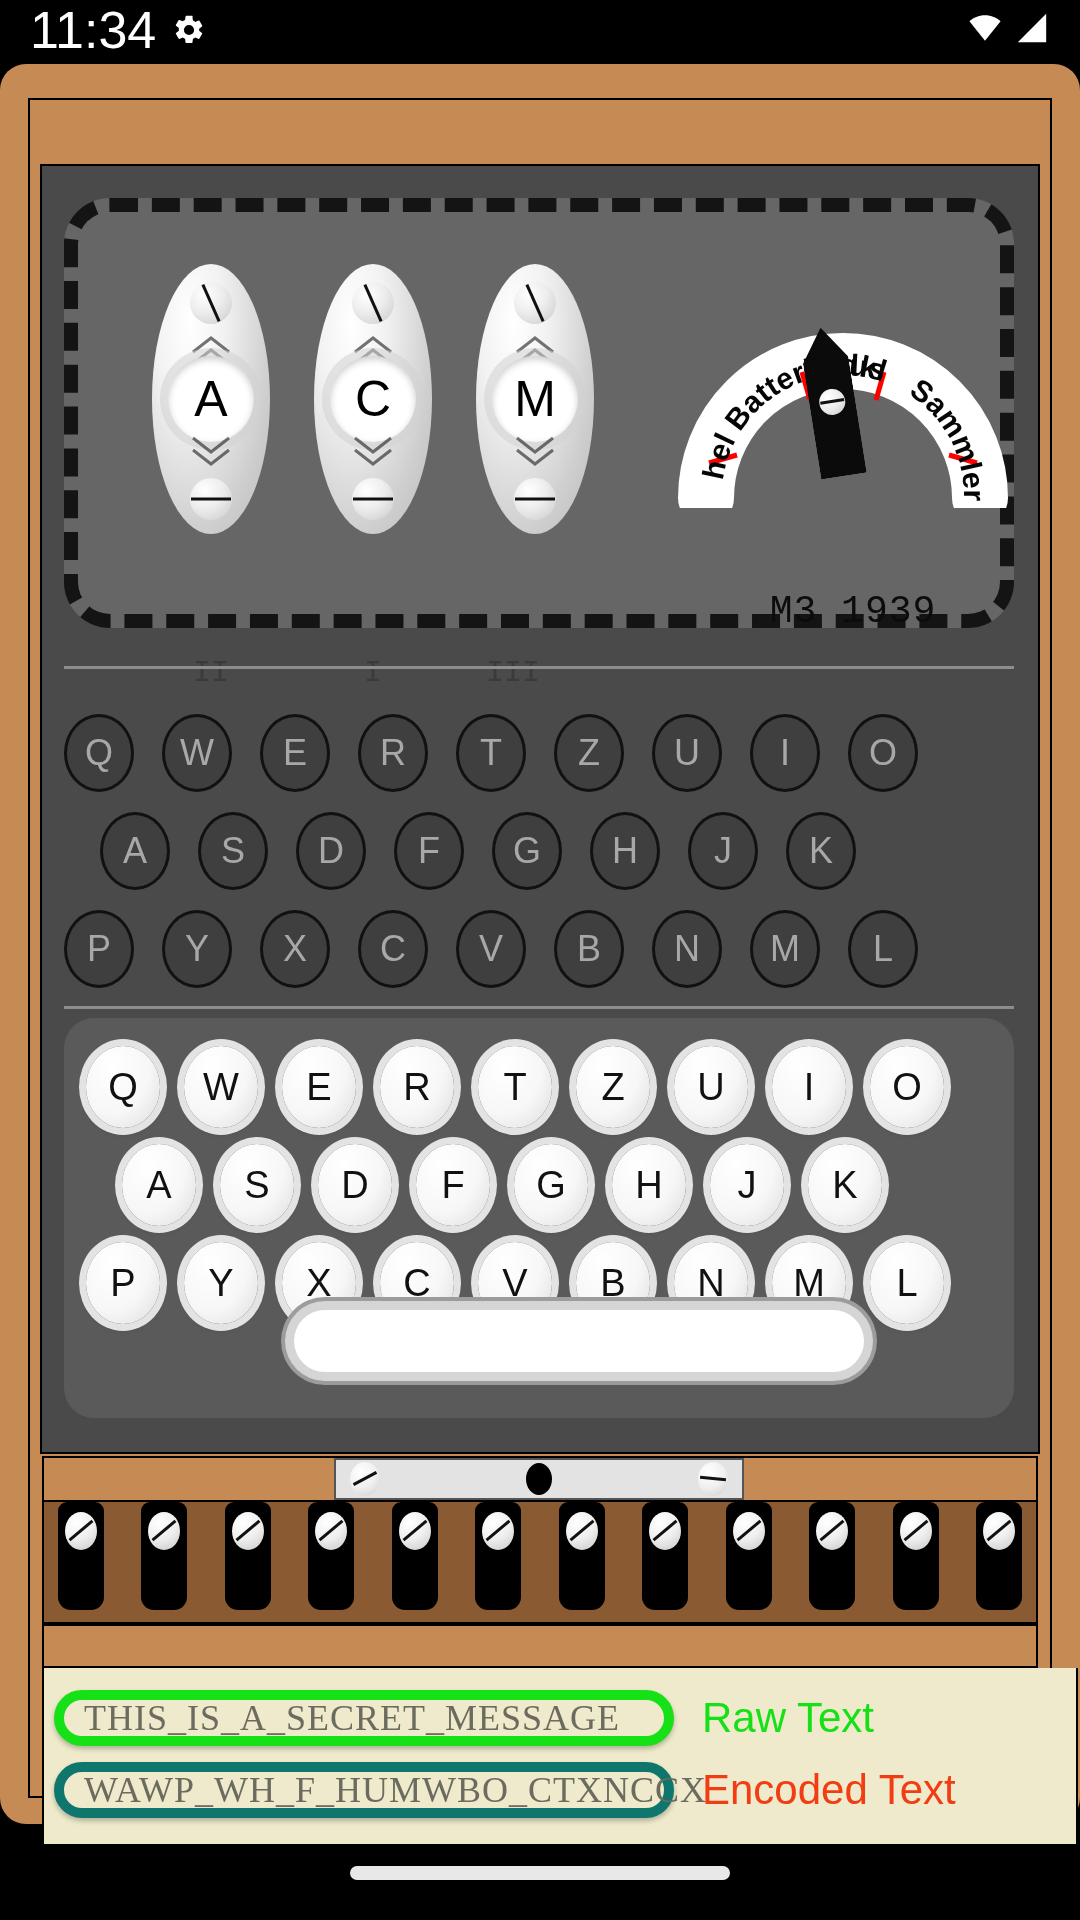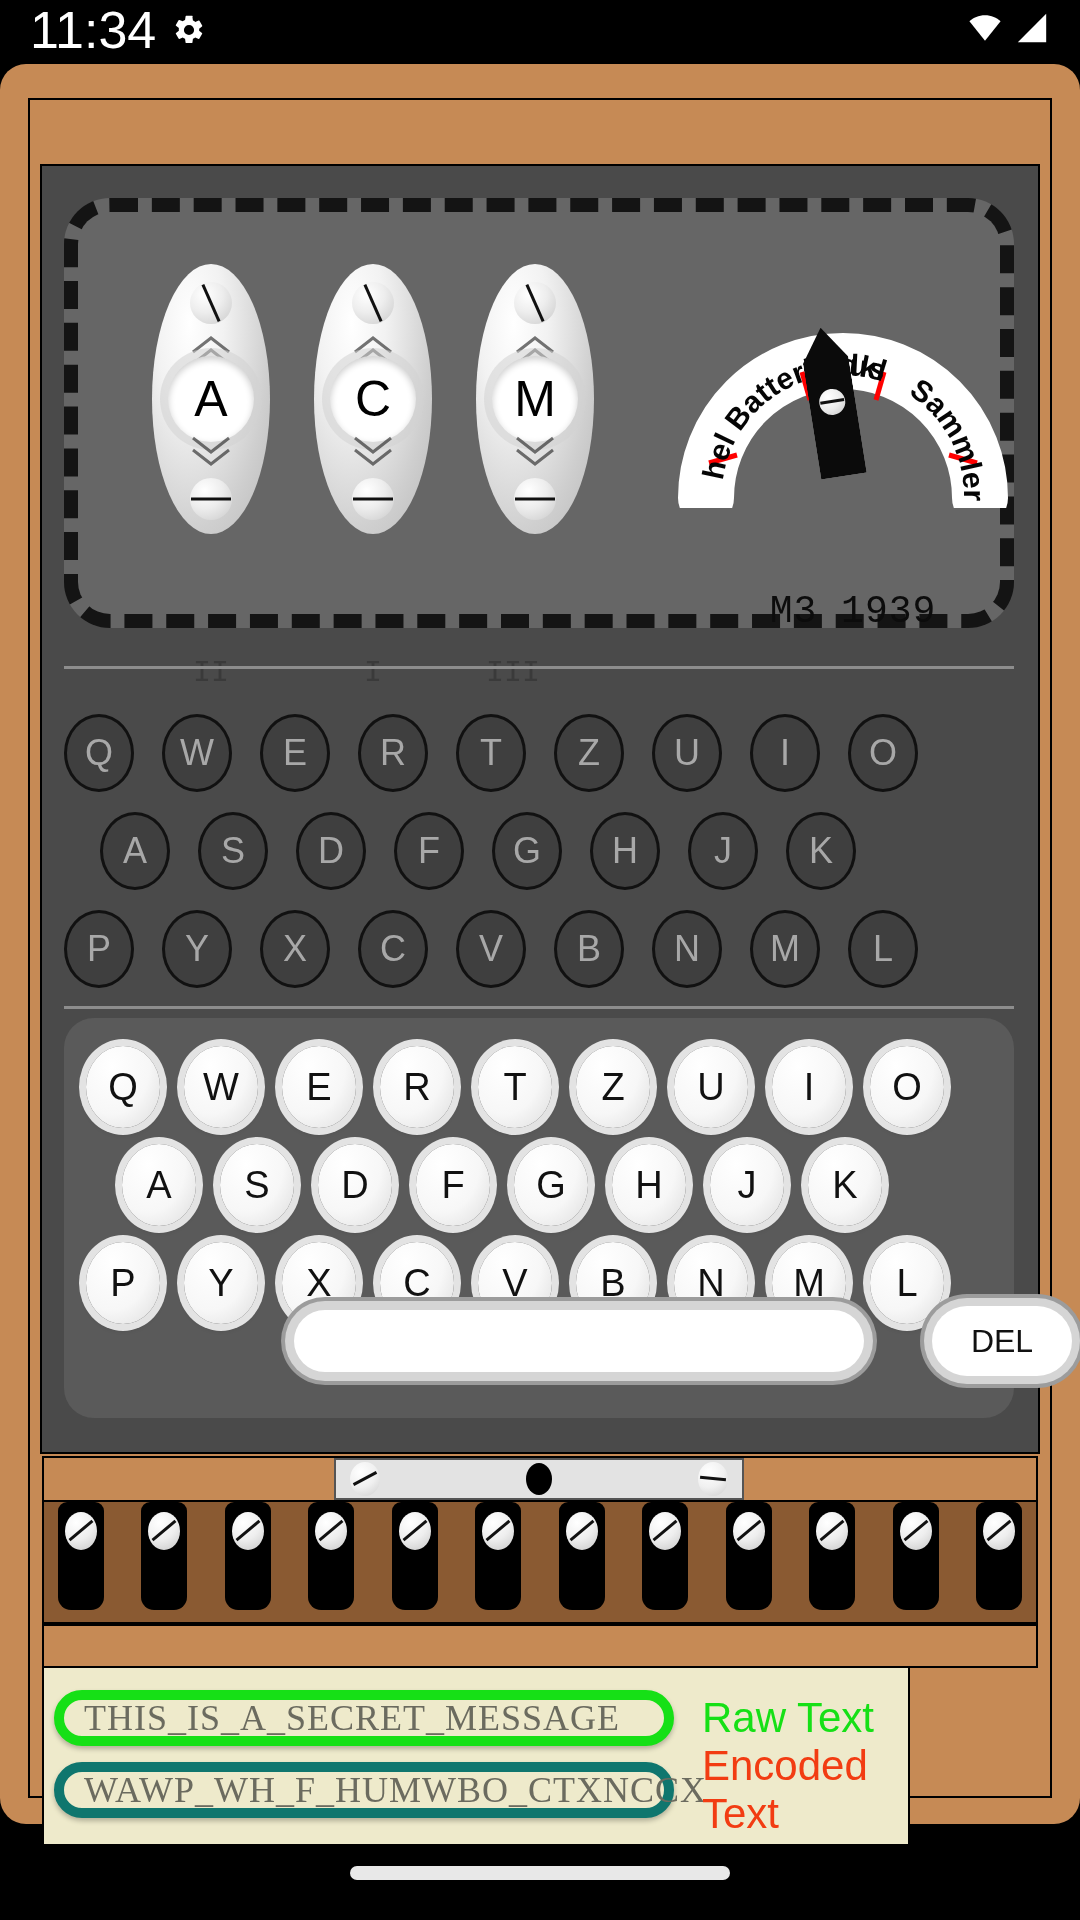--- a/index.html
+++ b/index.html
@@ -202,21 +202,21 @@
     background:#111; transform:rotate(-40deg);
   }
 
   #plug-bottom-strip {
     position:absolute; left:42px; top:1560px; width:996px; height:44px;
     background:#c68a55; border:2px solid #000;
   }
 
   
   #textpanel {
-    position:absolute; left:42px; top:1604px; width:868px; height:178px;
+    position:absolute; left:42px; top:1604px; width:1036px; height:178px;
     background:#eeeacb; border:2px solid #000; border-top:none;
     padding-top:14px;
   }
   .text-line { display:flex; align-items:center; height:72px; padding-left:10px; }
   .field {
     width:620px; height:56px;
     border-radius:30px;
     background:#eeeacb;
     display:flex; align-items:center; padding-left:20px;
     font-family:"Liberation Serif", serif;
@@ -436,21 +436,20 @@
           <div class="key">X</div>
           <div class="key">C</div>
           <div class="key">V</div>
           <div class="key">B</div>
           <div class="key">N</div>
           <div class="key">M</div>
           <div class="key">L</div>
         </div>
 
       <div id="spacebar"></div>
-      <div id="delkey">DEL</div>
     </div>
   </div>
 
   <div id="plug-strip">
     <div id="plug-plate">
       <span class="plate-screw a"></span>
       <span id="plate-dot"></span>
       <span class="plate-screw b"></span>
     </div>
   </div>

